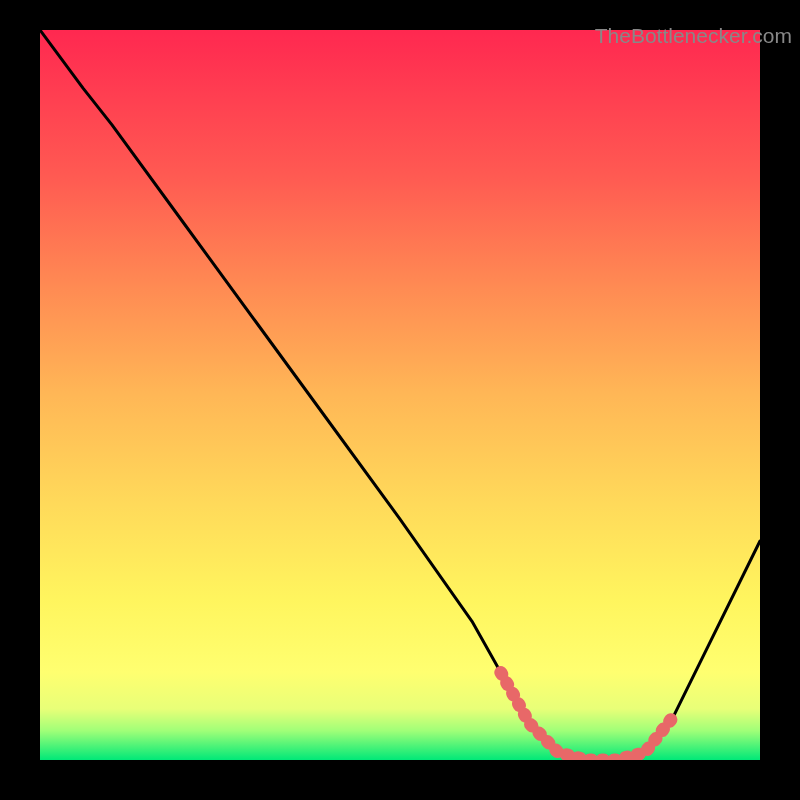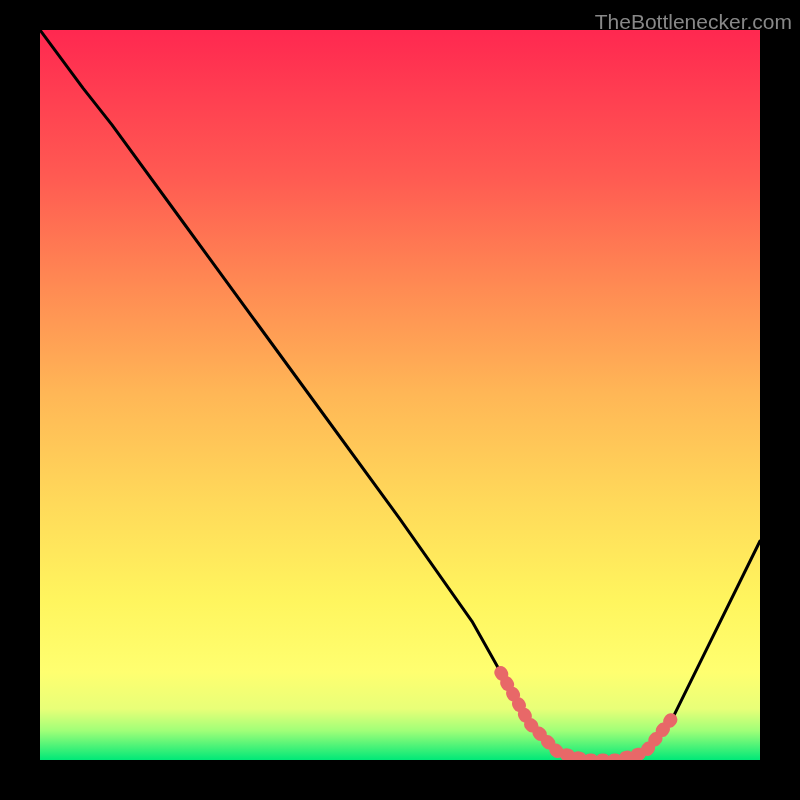--- a/index.html
+++ b/index.html
@@ -8,21 +8,21 @@
       font-family: Arial, sans-serif;
     }
     .container {
       width: 800px;
       height: 800px;
       position: relative;
       background: black;
     }
     .watermark {
       position: absolute;
-      top: 10px;
+      top: 24px;
       right: 8px;
       font-size: 21px;
       color: #888;
       font-weight: normal;
       z-index: 10;
     }
     .chart-area {
       position: absolute;
       left: 40px;
       top: 30px;

